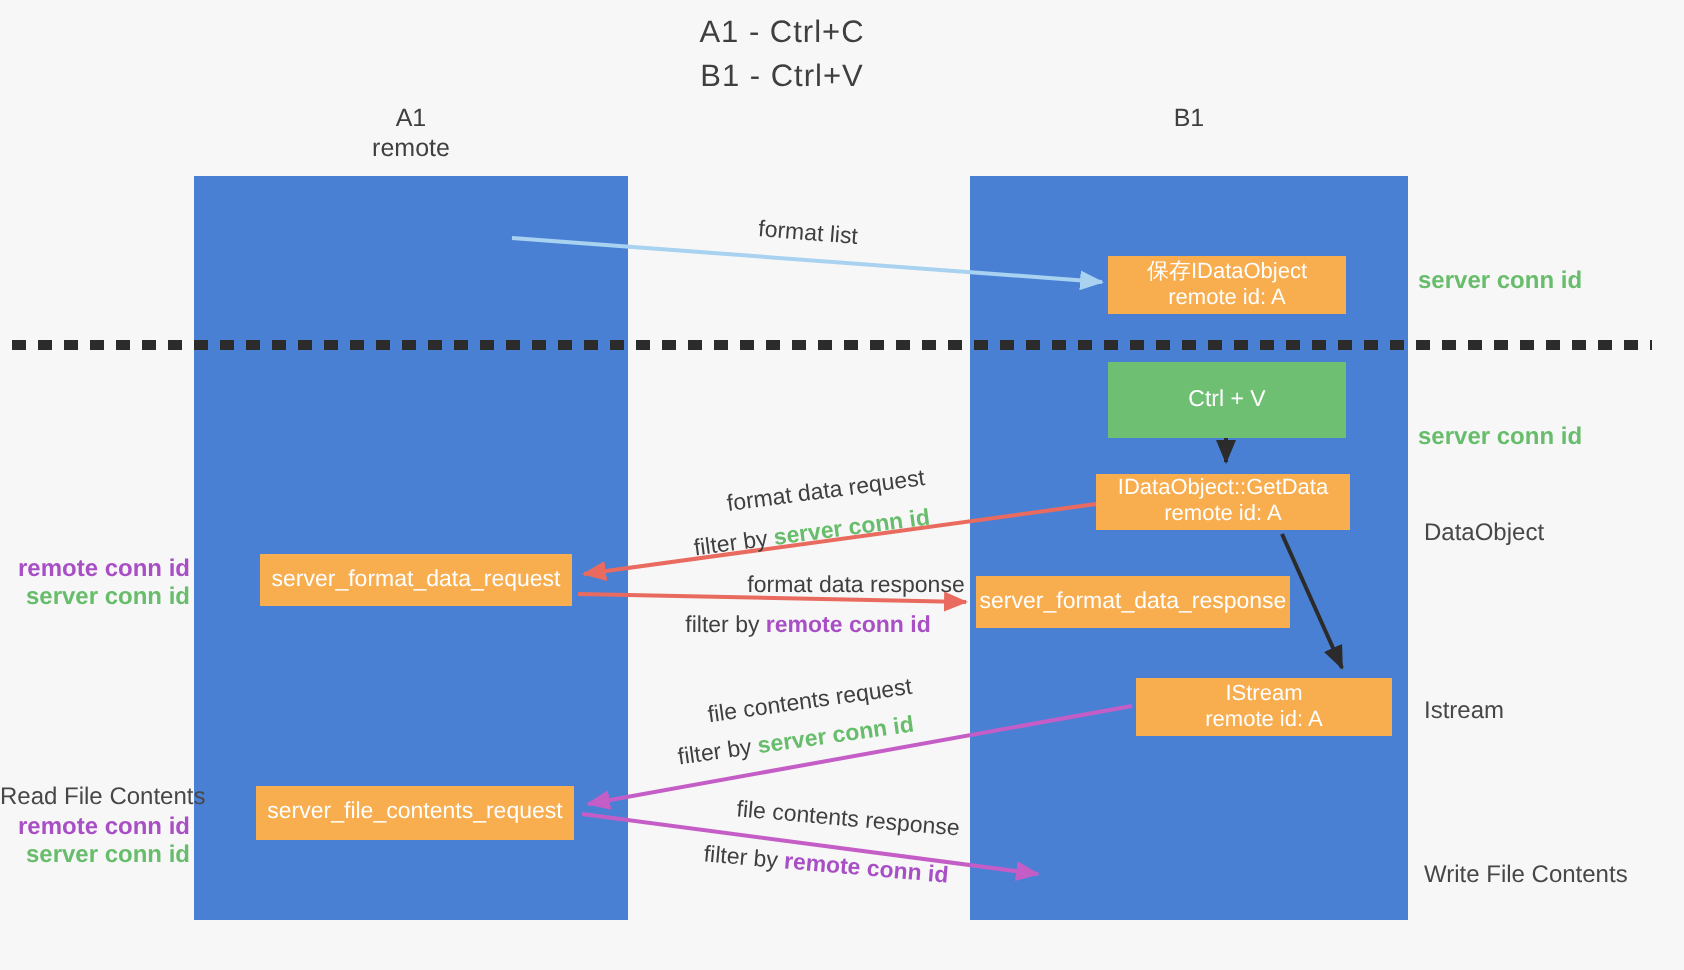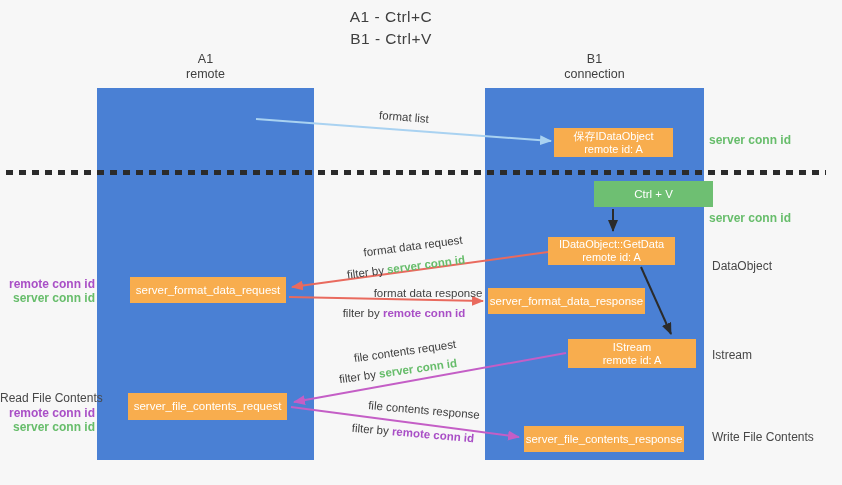--- a/index.html
+++ b/index.html
@@ -57,21 +57,20 @@
     <div>A1 - Ctrl+C</div>
     <div>B1 - Ctrl+V</div>
   </div>
 
   <div class="lane-header a1">
     <div>A1</div>
     <div>remote</div>
   </div>
   <div class="lane-header b1">
     <div>B1</div>
-    <div>connection</div>
   </div>
 
   <div class="lane a1"></div>
   <div class="lane b1"></div>
 
   <div class="divider"></div>
 
   <svg class="arrows" width="842" height="485">
     <defs>
       <marker id="ah-blue" markerUnits="userSpaceOnUse" markerWidth="12" markerHeight="10" refX="11" refY="5" orient="auto">
@@ -95,21 +94,21 @@
     <line x1="566" y1="353" x2="294" y2="402" class="stroke-magenta" marker-end="url(#ah-magenta)"></line>
     <line x1="291" y1="407" x2="519" y2="437" class="stroke-magenta" marker-end="url(#ah-magenta)"></line>
   </svg>
 
 
   <div class="node orange" style="left:554px; top:128px; width:119px; height:29px;">
     <div class="l2">保存IDataObject</div>
     <div class="l2">remote id: A</div>
   </div>
 
-  <div class="node green" style="left:554px; top:181px; width:119px; height:26px;margin-left:40px;">
+  <div class="node green" style="left:554px; top:181px; width:119px; height:38px;">
     <div>Ctrl + V</div>
   </div>
 
   <div class="node orange" style="left:548px; top:237px; width:127px; height:28px;">
     <div class="l2">IDataObject::GetData</div>
     <div class="l2">remote id: A</div>
   </div>
 
   <div class="node orange" style="left:130px; top:277px; width:156px; height:26px;">
     <div>server_format_data_request</div>
@@ -121,23 +120,20 @@
 
   <div class="node orange" style="left:568px; top:339px; width:128px; height:29px;">
     <div class="l2">IStream</div>
     <div class="l2">remote id: A</div>
   </div>
 
   <div class="node orange" style="left:128px; top:393px; width:159px; height:27px;">
     <div>server_file_contents_request</div>
   </div>
 
-  <div class="node orange" style="left:524px; top:426px; width:160px; height:26px;">
-    <div>server_file_contents_response</div>
-  </div>
 
   <div class="edge-label" style="left:404px; top:117px; --rot:4.5deg;">format list</div>
 
   <div class="edge-label" style="left:413px; top:246px; --rot:-7.5deg;">format data request</div>
   <div class="edge-label" style="left:406px; top:267px; --rot:-7.5deg;">
     <span>filter by </span><span class="key-green">server conn id</span>
   </div>
 
   <div class="edge-label" style="left:428px; top:293px; --rot:0deg;">format data response</div>
   <div class="edge-label" style="left:404px; top:313px; --rot:0deg;">

